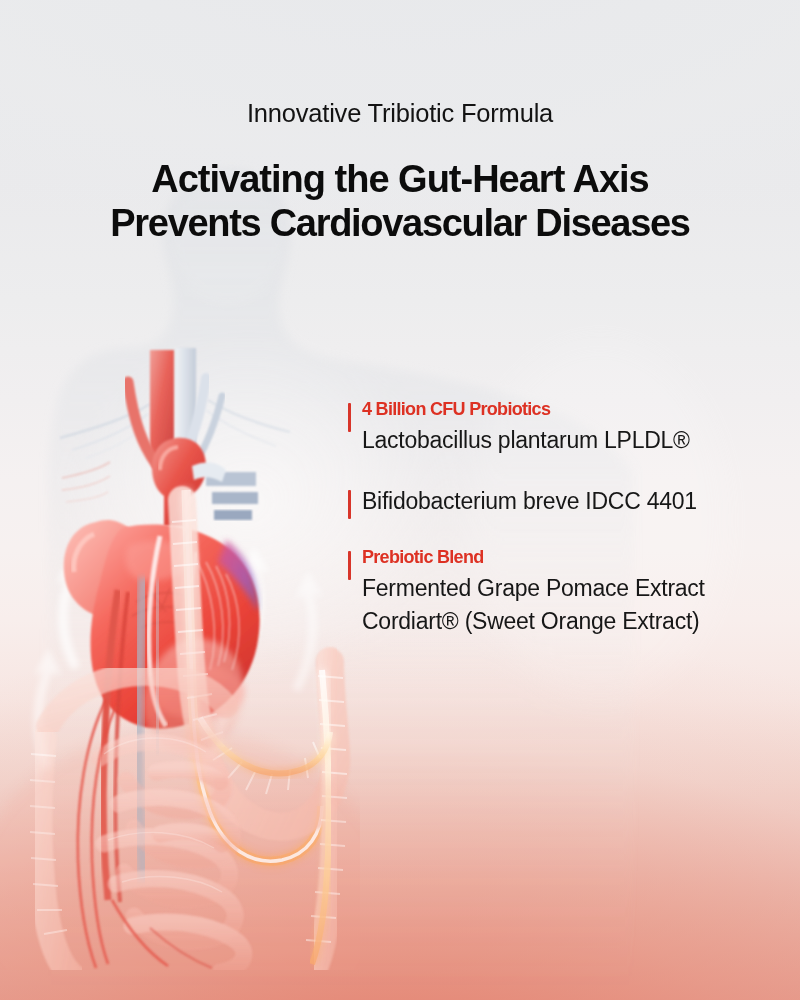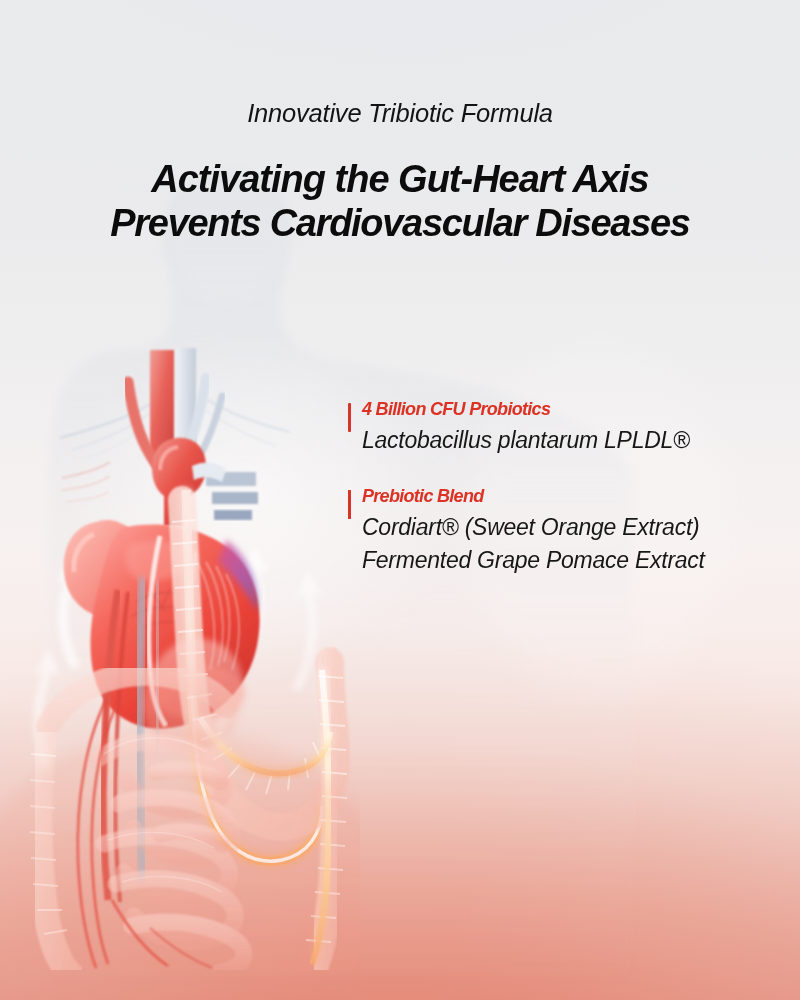--- a/index.html
+++ b/index.html
@@ -23,21 +23,20 @@
         #ededee 30%,
         #f1eff0 40%,
         #f5f1f1 48%,
         #f7f1f0 55%,
         #f8eeec 62%,
         #f7e6e2 70%,
         #f2d6cf 78%,
         #eec3ba 85%,
         #e9afa3 92%,
         #e4998c 100%);
-    font-style: italic;
   }
   .bg-layer { position:absolute; inset:0; }
 
   
   #warm-bloom {
     background:
       radial-gradient(140% 58% at 50% 108%, rgba(228,125,105,.78) 0%, rgba(233,150,131,.5) 32%, rgba(240,190,178,.22) 58%, rgba(255,255,255,0) 78%);
   }
   #cool-top {
     background:
@@ -412,27 +411,28 @@
       <span class="bar"></span>
       <div class="f-title">4 Billion CFU Probiotics</div>
       <div class="f-sub">
         <span>Lactobacillus plantarum LPLDL®</span>
       </div>
     </div>
 
     <div class="feature">
       <span class="bar"></span>
       <div class="f-sub">
+        <span>Bifidobacterium breve IDCC 4401</span>
       </div>
     </div>
 
     <div class="feature">
       <span class="bar"></span>
       <div class="f-title">Prebiotic Blend</div>
       <div class="f-sub">
+        <span>Fermented Grape Pomace Extract</span>
         <span>Cordiart® (Sweet Orange Extract)</span>
-        <span>Fermented Grape Pomace Extract</span>
       </div>
     </div>
 
   </div>
 
 </div>
 
 </body></html>

